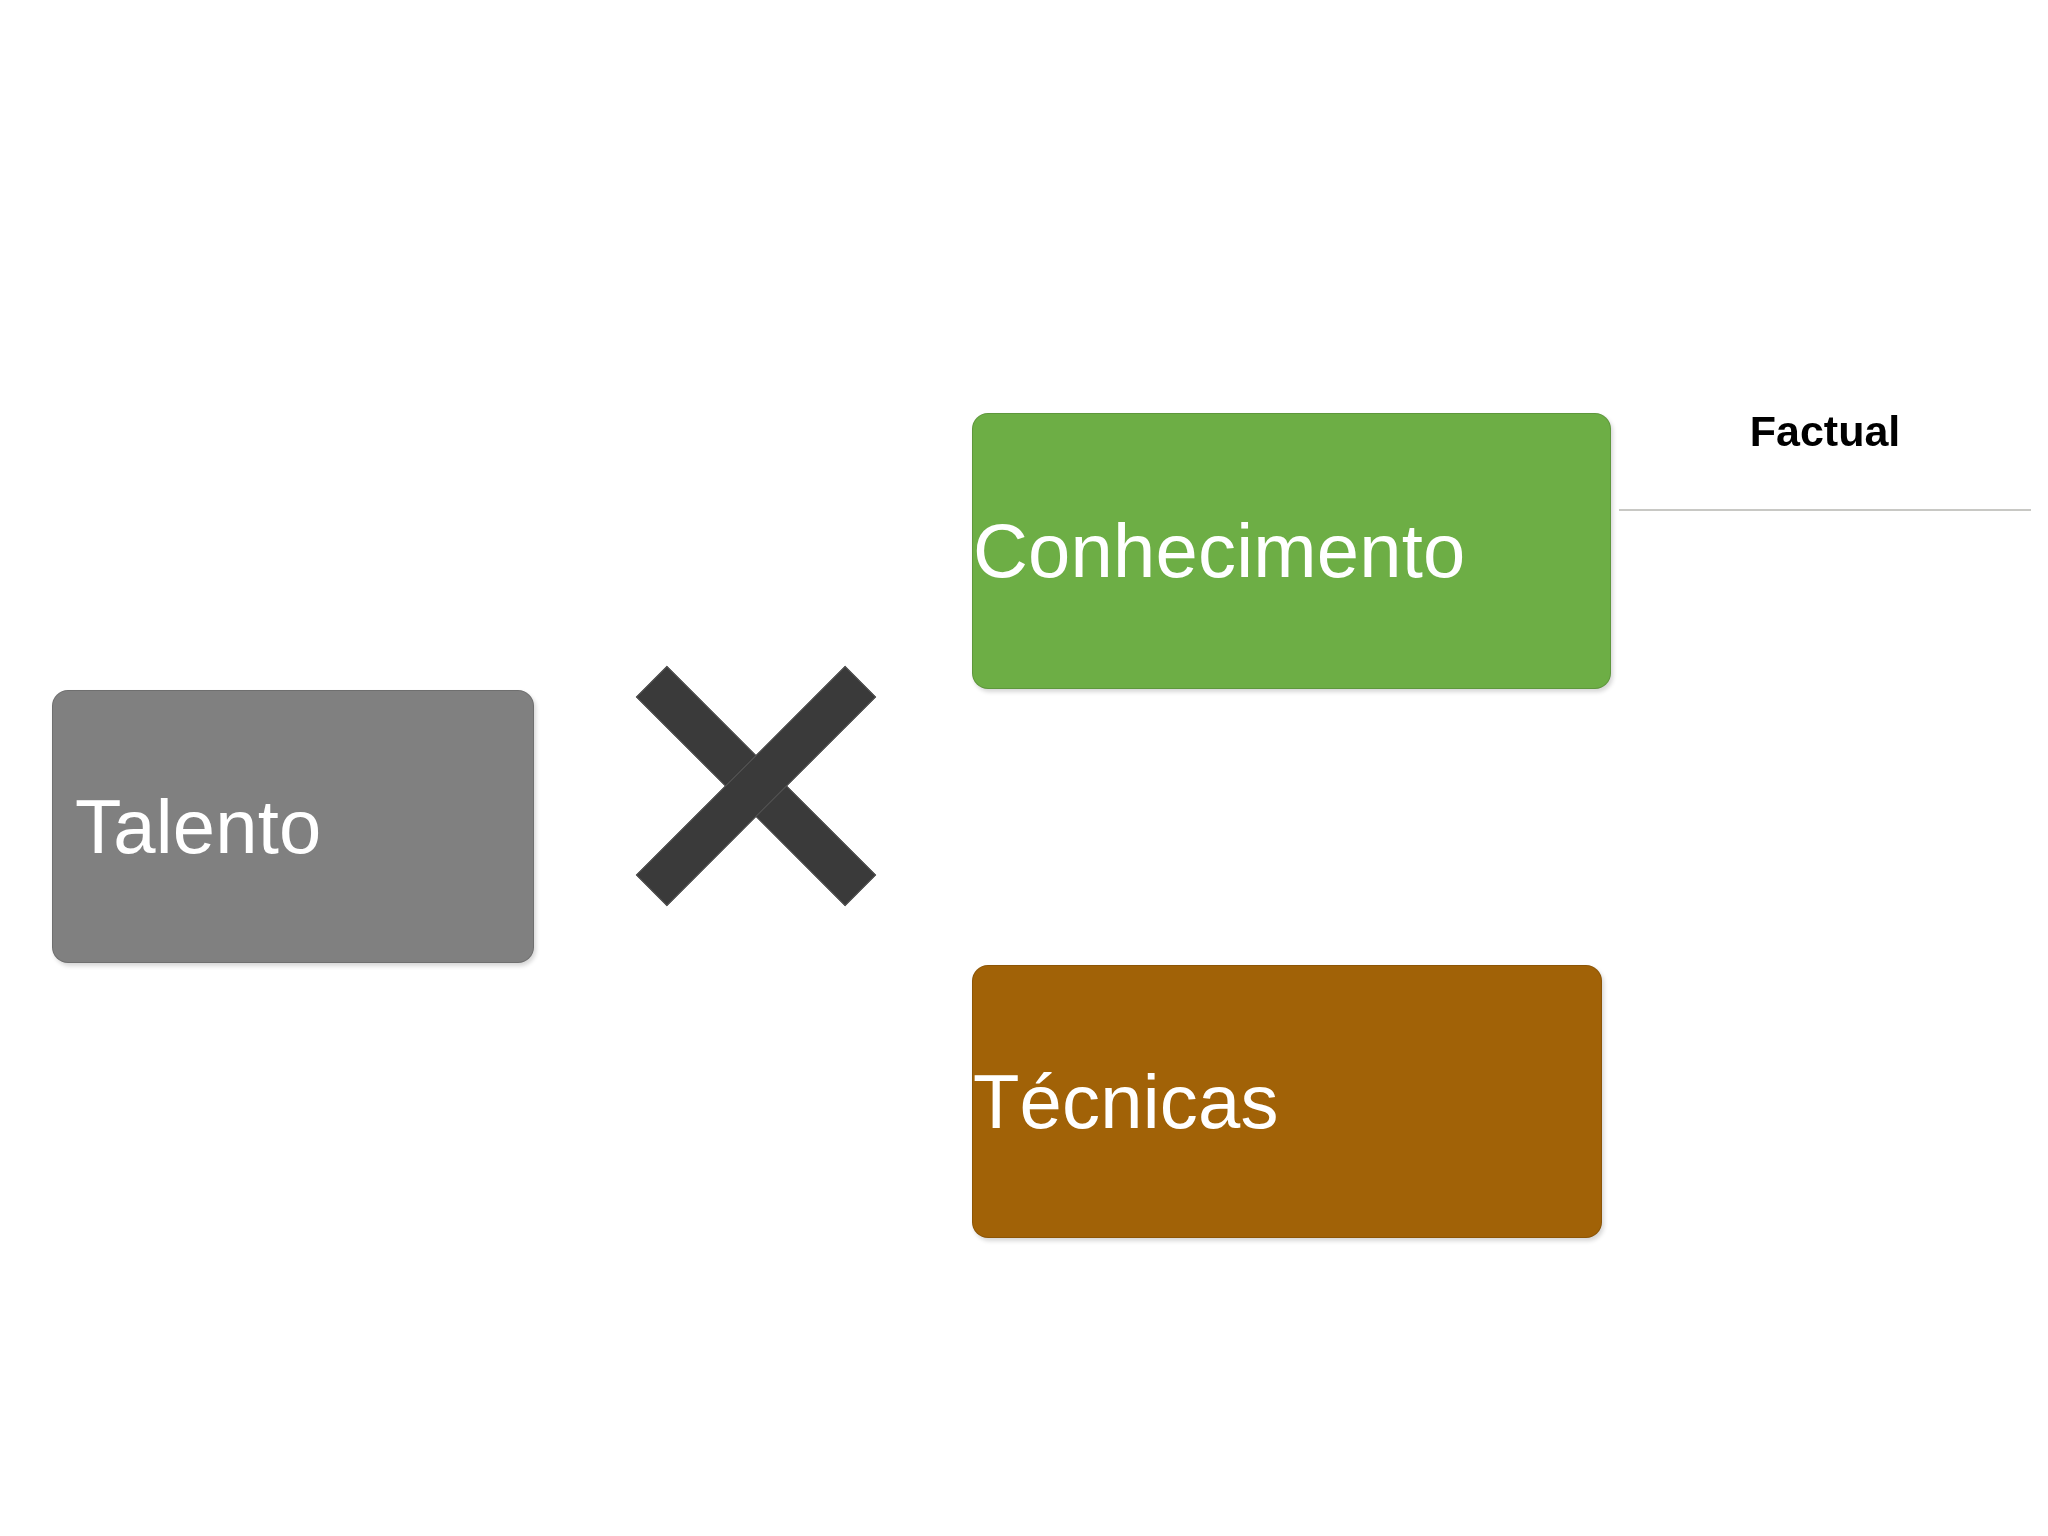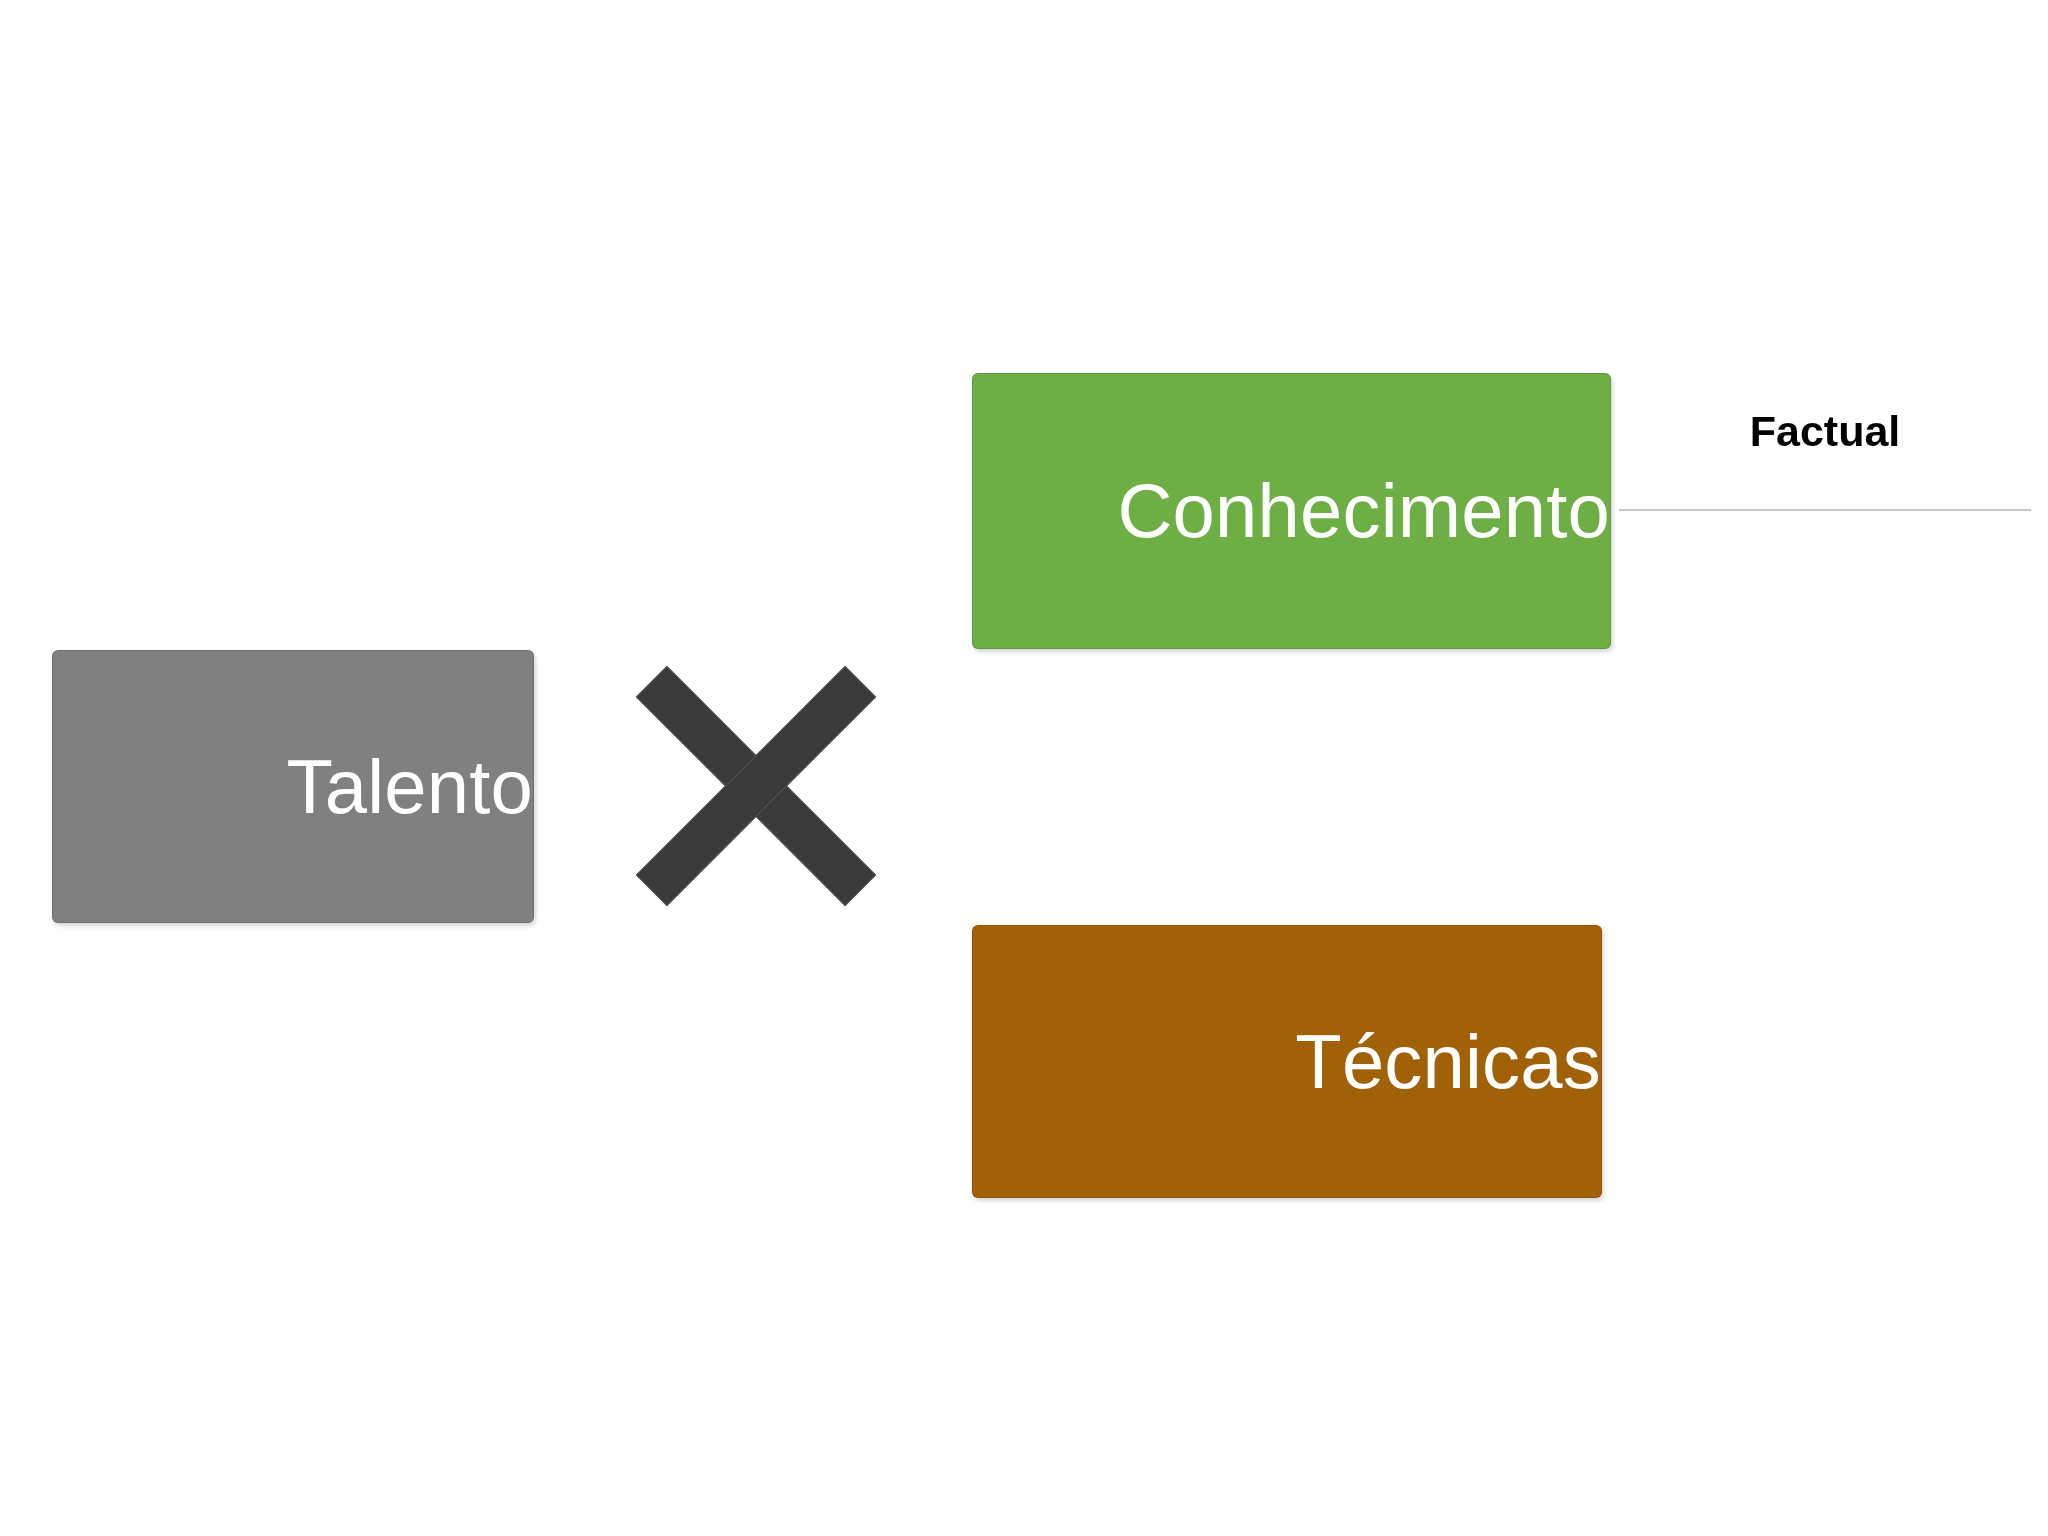--- a/index.html
+++ b/index.html
@@ -16,44 +16,46 @@
     width: 2048px;
     height: 1536px;
     background: #ffffff;
     overflow: hidden;
   }
 
   
   .node {
     position: absolute;
     box-sizing: border-box;
-    border-radius: 6px;
+    border-radius: 16px;
     display: flex;
     align-items: center;
-    justify-content: flex-end;
+    justify-content: flex-start;
     color: #ffffff;
     font-weight: 400;
     letter-spacing: 0.2px;
     border: 1.5px solid rgba(0,0,0,0.13);
     box-shadow: 2px 3px 4px rgba(0,0,0,0.16);
     user-select: none;
+    margin-top: 40px;
   }
   .node .node-label {
     display: block;
     line-height: 1;
     text-align: center;
     white-space: nowrap;
   }
 
   #node-talento {
     left: 52px;
     top: 650px;
     width: 482px;
     height: 273px;
     background: #808080;
+    padding-left: 22px;
   }
   #node-talento .node-label { font-size: 76px; }
 
   #node-conhecimento {
     left: 972px;
     top: 373px;
     width: 639px;
     height: 276px;
     background: #6DAE45;
   }

